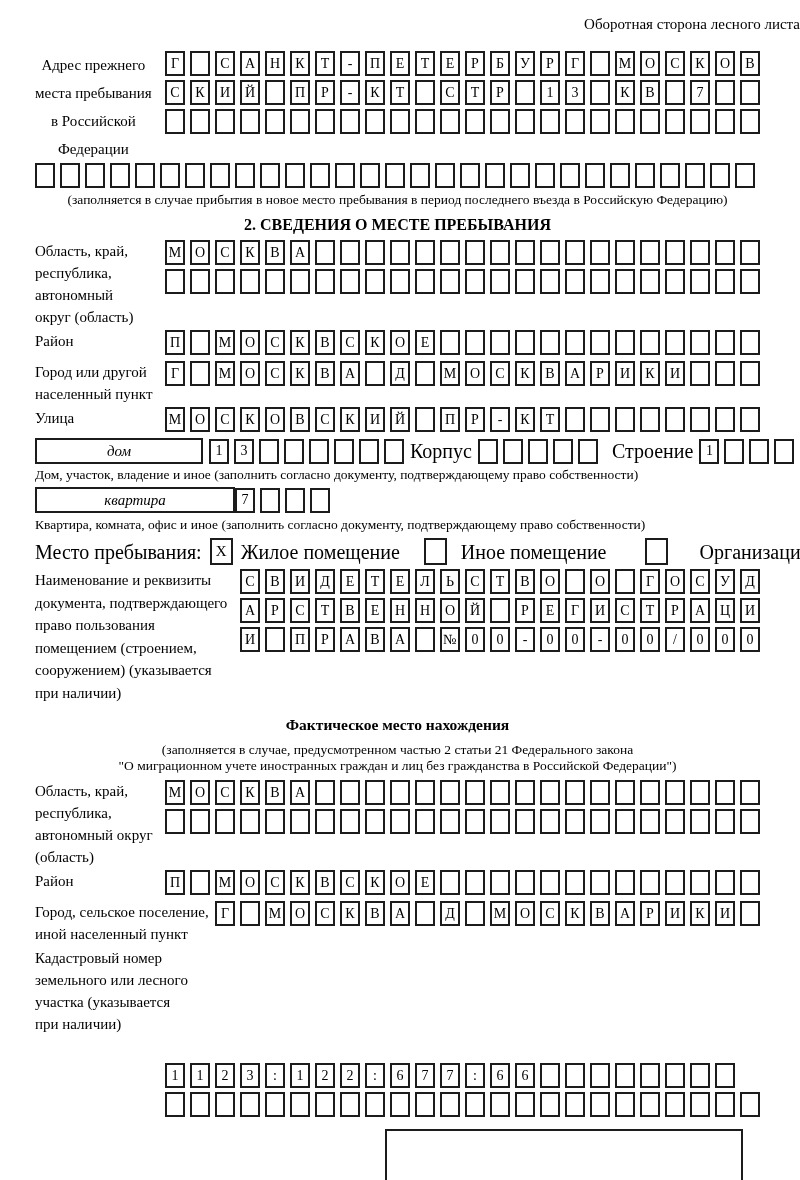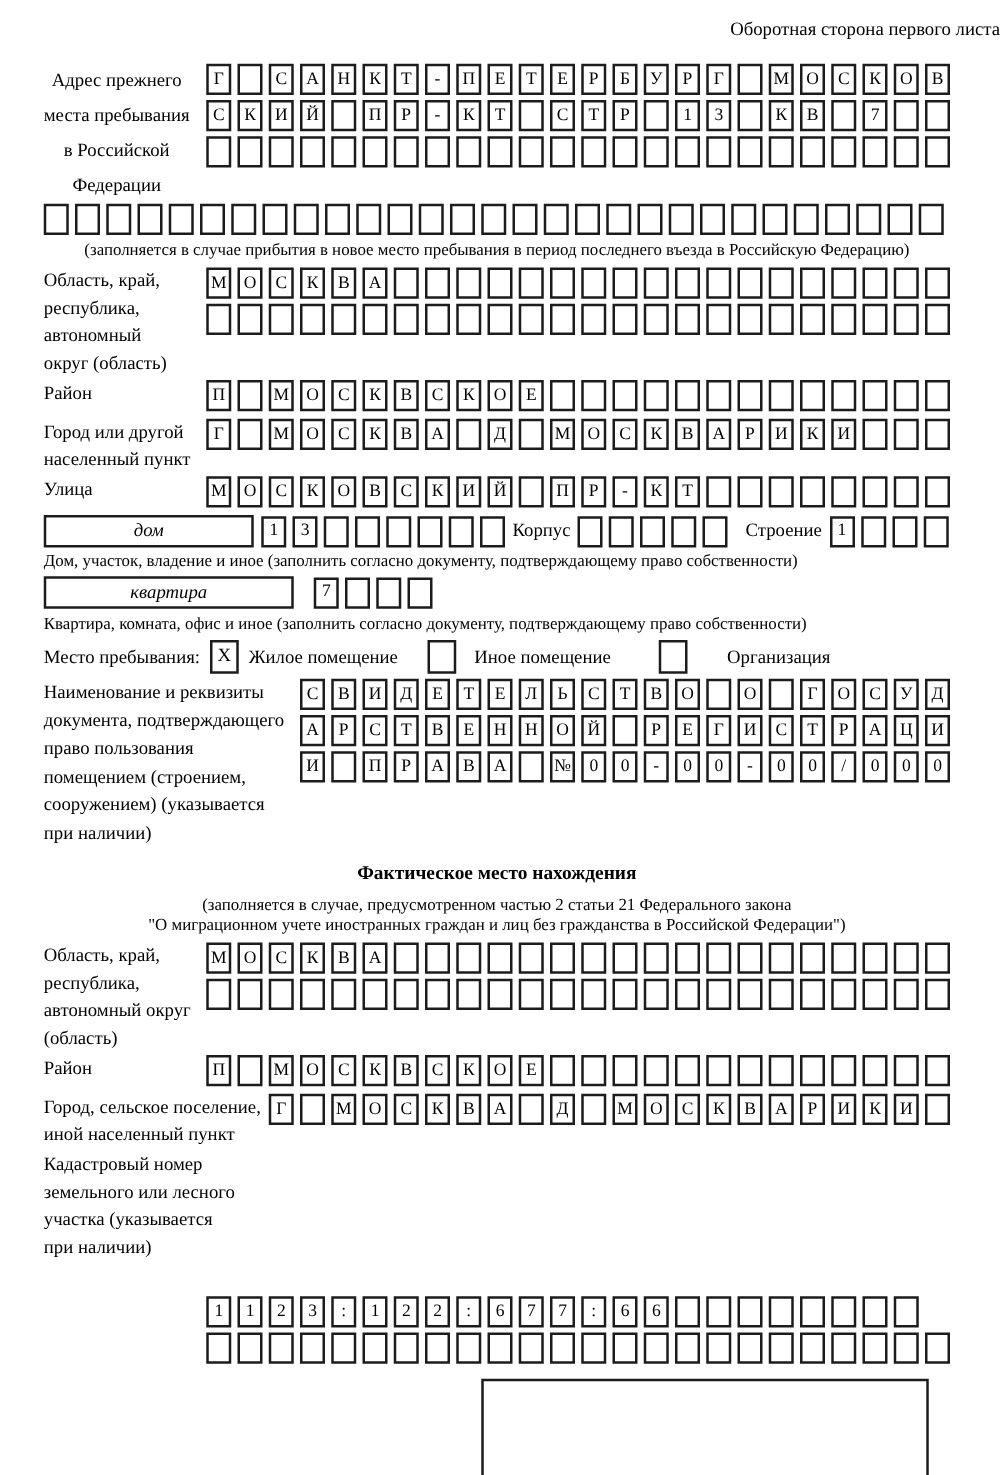--- a/index.html
+++ b/index.html
@@ -23,35 +23,35 @@
   .note { font-size:13.5px; text-align:center; }
   .h-bold { font-weight:bold; text-align:center; }
 
   .block1 { margin-top:18px; }
   .block1 .lbl { line-height:28px;text-align:center; }
 
   .wide-box {
     height:26px; border:2px solid #1c1c1c; display:flex;
     align-items:center; justify-content:center; font-size:15px; flex:0 0 auto;font-style:italic;
   }
-  .inline-lbl { font-size:15px; line-height:26px; flex:0 0 auto; }
+  .inline-lbl { font-size:20px; line-height:26px; flex:0 0 auto; }
 
   .chkbox {
     width:23px; height:27px; border:2px solid #1c1c1c; flex:0 0 auto;
     display:flex; align-items:center; justify-content:center; font-size:15px;
   }
 
   .stamp-wrap { margin-top:8px; margin-left:350px; width:372px; }
   .stamp-box { width:358px; height:176px; border:2px solid #1c1c1c; }
 </style>
 </head>
 <body>
 
 <div class="page">
-  <div class="hdr-note">Оборотная сторона первого листа</div>
+  <div class="hdr-note">Оборотная сторона лесного листа</div>
 
   <div class="inner">
 
     <div class="block1 flexrow">
       <div class="lbl">Адрес прежнего
 места пребывания
 в Российской
 Федерации</div>
       <div class="push">
         <div class="cells">
@@ -160,20 +160,21 @@
         <div class="cell"></div>
         <div class="cell"></div>
         <div class="cell"></div>
         <div class="cell"></div>
         <div class="cell"></div>
         <div class="cell"></div>
         <div class="cell"></div>
       </div>
     <div class="note">(заполняется в случае прибытия в новое место пребывания в период последнего въезда в Российскую Федерацию)</div>
 
+    <div class="h-bold" style="font-size:16px; margin-top:8px;">2. СВЕДЕНИЯ О МЕСТЕ ПРЕБЫВАНИЯ</div>
 
     <div class="flexrow" style="margin-top:6px;">
       <div class="lbl">Область, край,
 республика,
 автономный
 округ (область)</div>
       <div class="push">
         <div class="cells">
             <div class="cell">М</div>
             <div class="cell">О</div>
@@ -343,21 +344,21 @@
       <div class="inline-lbl" style="margin-left:8px;">Строение</div>
       <div class="cells" style="margin-bottom:0;">
           <div class="cell">1</div>
           <div class="cell"></div>
           <div class="cell"></div>
           <div class="cell"></div>
         </div>
     </div>
     <div class="note" style="text-align:left; margin-top:3px;">Дом, участок, владение и иное (заполнить согласно документу, подтверждающему право собственности)</div>
 
-    <div class="flexrow" style="margin-top:4px; align-items:center; gap:16px;">
+    <div class="flexrow" style="margin-top:4px; align-items:center; gap:0;">
       <div class="wide-box" style="width:200px;">квартира</div>
       <div class="cells" style="margin-bottom:0;">
           <div class="cell">7</div>
           <div class="cell"></div>
           <div class="cell"></div>
           <div class="cell"></div>
         </div>
     </div>
     <div class="note" style="text-align:left; margin-top:4px;">Квартира, комната, офис и иное (заполнить согласно документу, подтверждающему право собственности)</div>
 

